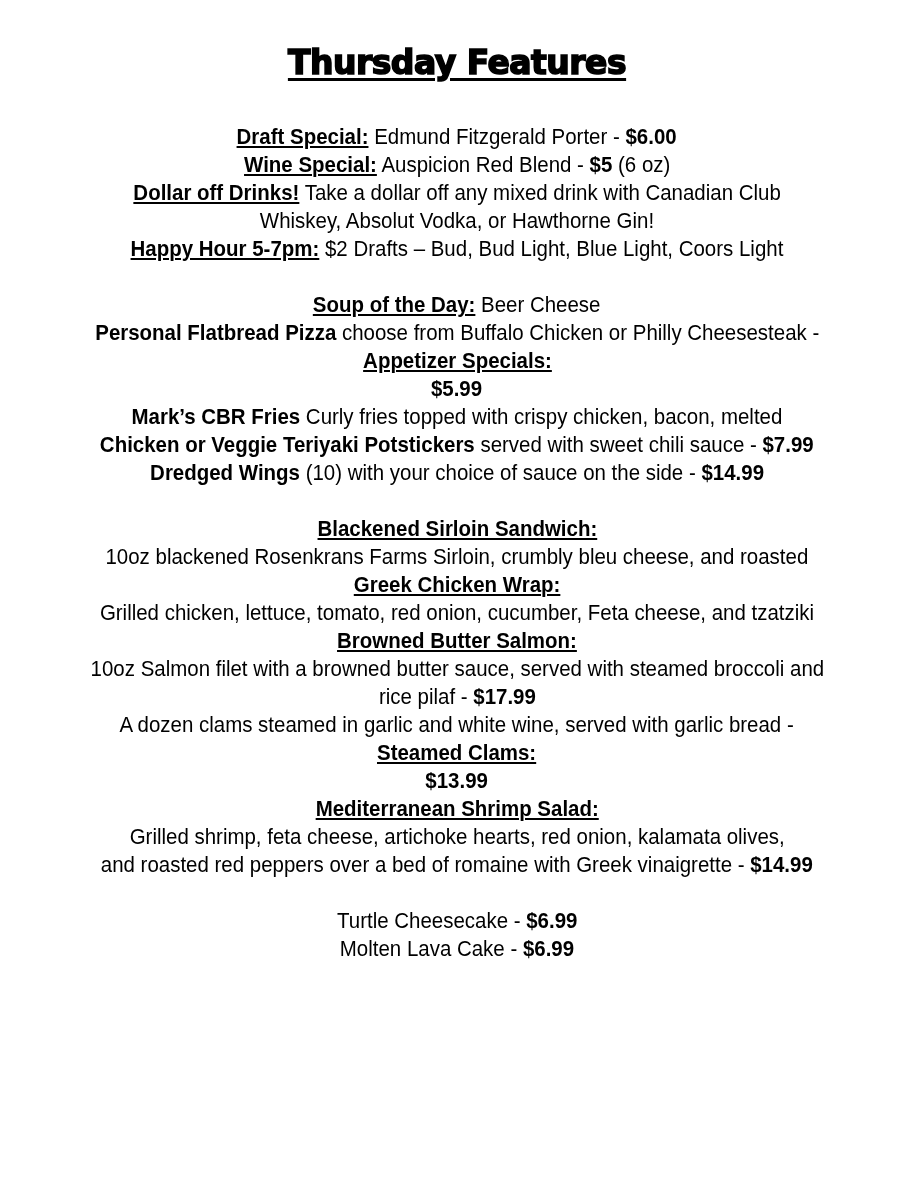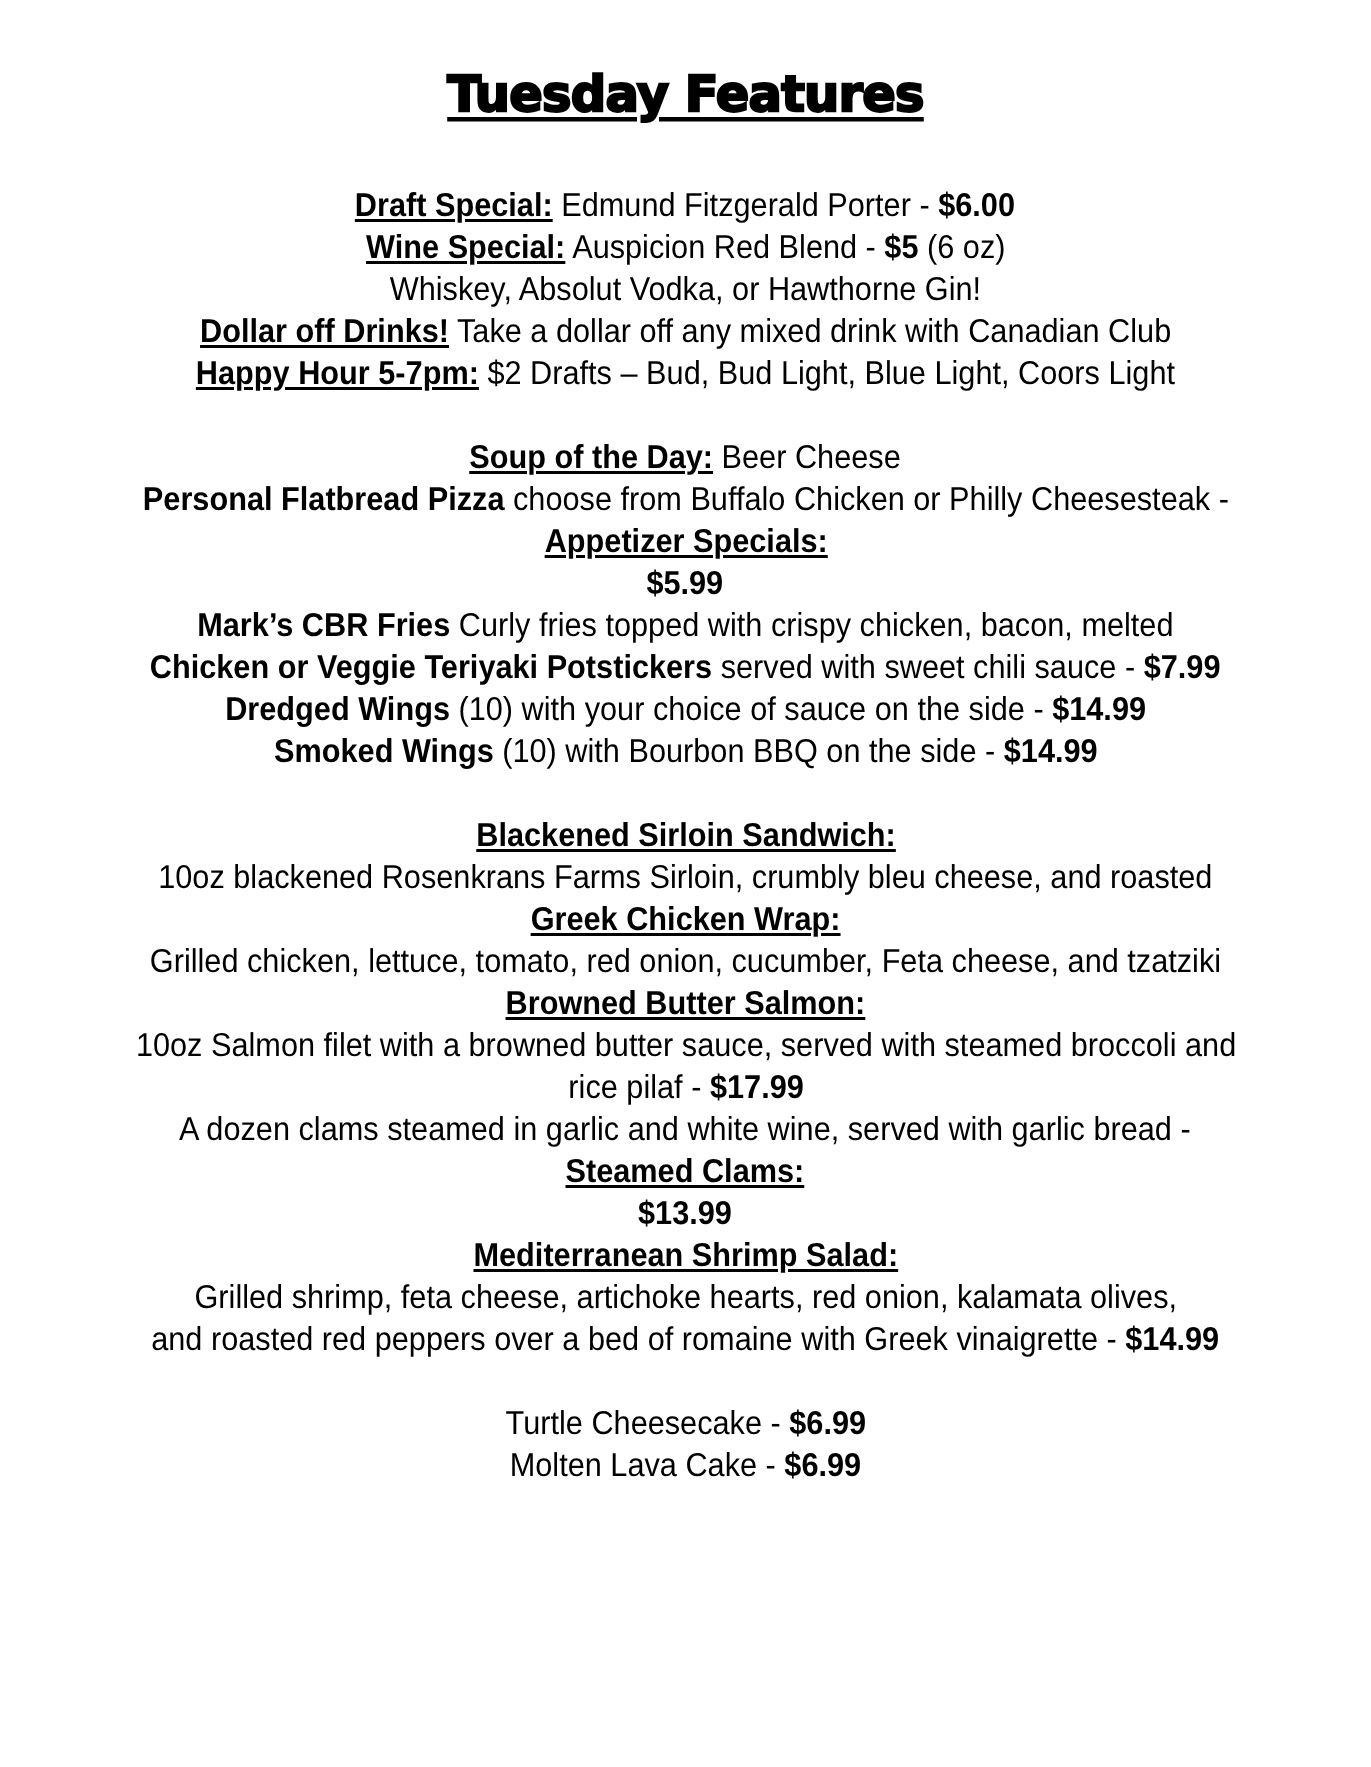--- a/index.html
+++ b/index.html
@@ -80,39 +80,39 @@
     }
     .indent {
     }
   </style>
 </head>
 <body>
 
 <div class="page">
 
   <div class="title">
-    <span>Tuesday Features</span>
+    <span>Thursday Features</span>
   </div>
 
   <div class="body-text">
 
     <div class="line"><span class="narrow">
       <span class="label">Draft Special:</span><span> Edmund Fitzgerald Porter - </span><span class="bold">$6.00</span>
     </span></div>
 
     <div class="line"><span class="narrow">
       <span class="label">Wine Special:</span><span> Auspicion Red Blend - </span><span class="bold">$5</span><span> (6 oz)</span>
     </span></div>
 
     <div class="line"><span class="narrow">
+      <span class="label">Dollar off Drinks!</span><span> Take a dollar off any mixed drink with Canadian Club</span>
+    </span></div>
+    <div class="line"><span class="narrow">
       <span>Whiskey, Absolut Vodka, or Hawthorne Gin!</span>
     </span></div>
-    <div class="line"><span class="narrow">
-      <span class="label">Dollar off Drinks!</span><span> Take a dollar off any mixed drink with Canadian Club</span>
-    </span></div>
 
     <div class="line"><span class="narrow">
       <span class="label">Happy Hour 5-7pm:</span><span> $2 Drafts – Bud, Bud Light, Blue Light, Coors Light</span>
     </span></div>
 
     <div class="blank"></div>
 
     <div class="line"><span class="narrow">
       <span class="label">Soup of the Day:</span><span> Beer Cheese</span>
     </span></div>
@@ -133,23 +133,20 @@
     </span></div>
 
     <div class="line"><span class="narrow">
       <span class="bold">Chicken or Veggie Teriyaki Potstickers</span><span> served with sweet chili sauce - </span><span class="bold">$7.99</span>
     </span></div>
 
     <div class="line"><span class="narrow">
       <span class="bold">Dredged Wings</span><span> (10) with your choice of sauce on the side - </span><span class="bold">$14.99</span>
     </span></div>
 
-    <div class="line"><span class="narrow">
-      <span class="bold">Smoked Wings</span><span> (10) with Bourbon BBQ on the side - </span><span class="bold">$14.99</span>
-    </span></div>
 
     <div class="blank"></div>
 
     <div class="line"><span class="narrow">
       <span class="heading">Blackened Sirloin Sandwich:</span>
     </span></div>
     <div class="line"><span class="narrow">
       <span>10oz blackened Rosenkrans Farms Sirloin, crumbly bleu cheese, and roasted</span>
     </span></div>
 

